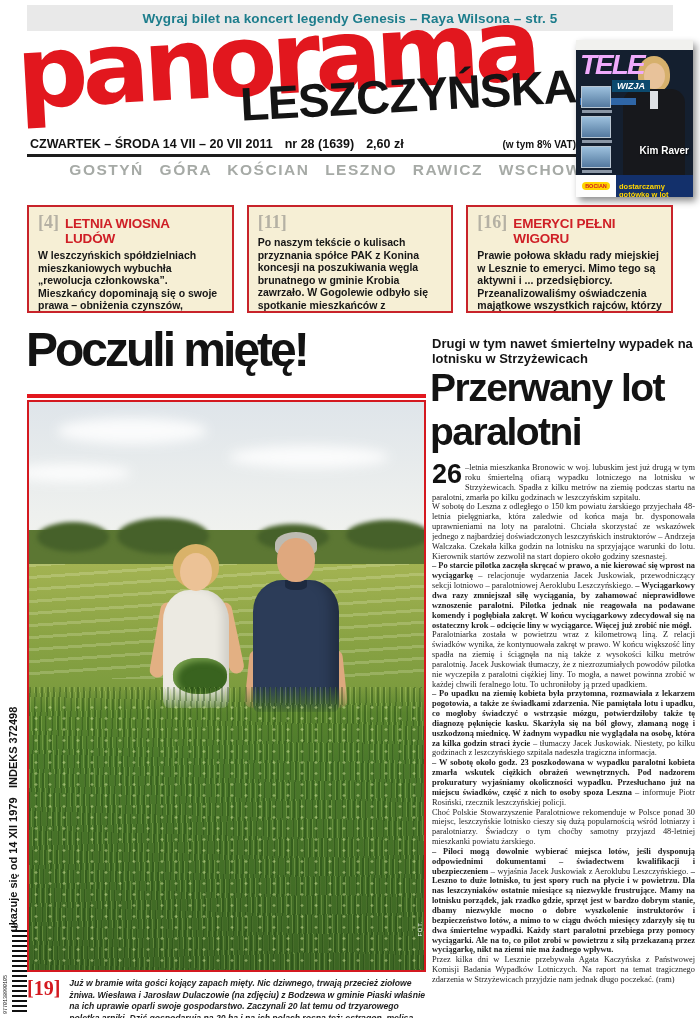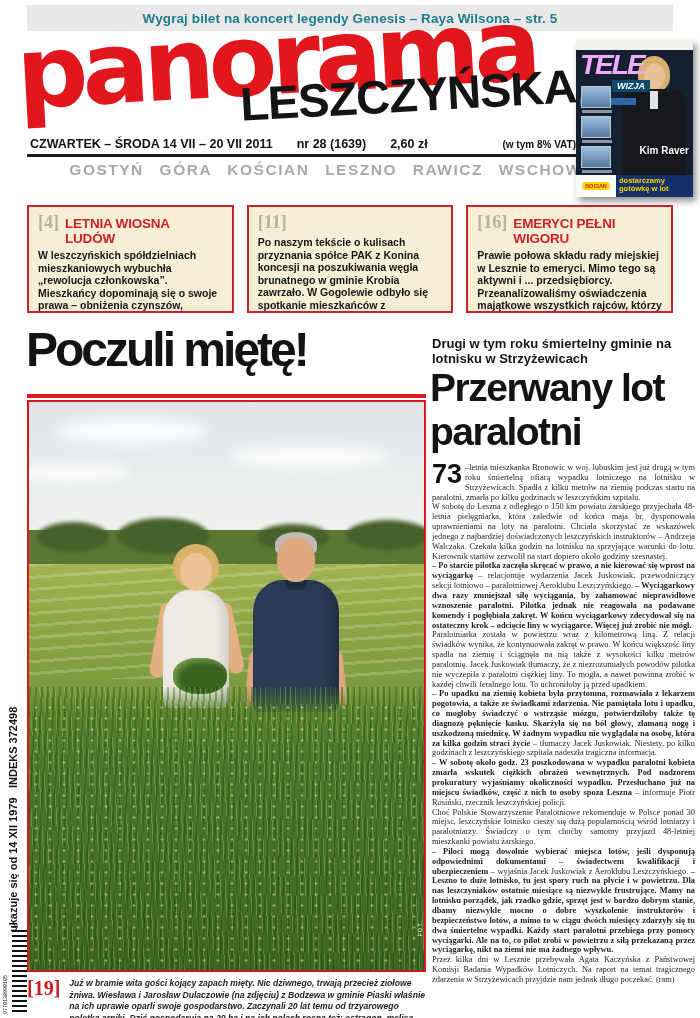--- a/index.html
+++ b/index.html
@@ -9,21 +9,21 @@
   .banner { position:absolute; left:27px; top:5px; width:646px; height:26px; background:#e9e9e9;
             display:flex; align-items:center; justify-content:center;
             color:#1d7d8c; font-weight:bold; font-size:13.5px; letter-spacing:.1px; }
 
   .masthead { position:absolute; left:20px; top:26px; width:558px; transform:rotate(-3.2deg); transform-origin:40px 110px; }
   .logo-title { font-family:"DejaVu Sans",sans-serif; font-weight:bold; color:#e2171e;
                 font-size:100px; letter-spacing:-6px; line-height:.92; }
   .logo-sub { font-weight:bold; color:#141414; font-size:47px; letter-spacing:-1px;
               text-align:right; margin-top:-27px; line-height:1; }
 
-  .dateline { position:absolute; left:30px; top:137px; width:546px; display:flex; align-items:baseline; gap:24px;
+  .dateline { position:absolute; left:30px; top:137px; width:546px; display:flex; align-items:baseline; gap:12px;
               font-weight:bold; font-size:12.5px; }
   .dateline .vat { margin-left:auto; font-size:10px; }
 
   .rule-black { position:absolute; left:27px; top:154px; width:609px; height:3px; background:#1c1c1c; }
 
   .cities { position:absolute; left:27px; top:161px; width:609px; text-align:center; font-weight:bold;
             font-size:15.5px; color:#a6aaa6; letter-spacing:1.5px; word-spacing:10px; }
 
   
   .tv-cover { position:absolute; left:576px; top:40px; width:117px; height:157px; background:#141f2f;
@@ -42,21 +42,21 @@
                   border-radius:50% 50% 42% 42%; }
   .tv-star-face { position:absolute; left:21px; top:7px; width:21px; height:26px; background:#e8c29a; border-radius:50%; }
   .tv-star-body { position:absolute; left:0; top:33px; width:62px; height:92px; background:#17181c;
                   border-radius:14px 14px 0 0; }
   .tv-star-shirt { position:absolute; left:27px; top:35px; width:8px; height:18px; background:#dfe2e6; }
   .tv-star-name { position:absolute; right:4px; top:105px; color:#fff; font-size:10px; font-weight:bold;
                   text-shadow:1px 1px 2px #000; }
   .tv-ad { position:absolute; left:0; bottom:0; width:100%; height:22px; background:#13306b; display:flex; }
   .tv-ad-brandbox { width:40px; background:#fdfdfd; display:flex; align-items:center; justify-content:center; }
   .tv-ad-brand { background:#ffd400; color:#d01a21; font-size:5.5px; font-weight:bold; padding:1px 3px; border-radius:4px; }
-  .tv-ad-text { flex:1; color:#ffd400; font-size:7.5px; font-weight:bold; line-height:8px; padding:2px 3px;border-radius:8px; }
+  .tv-ad-text { flex:1; color:#ffd400; font-size:7.5px; font-weight:bold; line-height:8px; padding:8px 3px;border-radius:8px; }
 
   
   .teasers { position:absolute; left:27px; top:205px; width:646px; display:flex; gap:13px; }
   .teaser { flex:1; height:108px; background:#f6efd5; border:2px solid #c8232a; padding:5px 9px; overflow:hidden; }
   .teaser-head { display:flex; align-items:baseline; gap:6px; }
   .teaser-page { color:#b5b1a4; font-weight:bold; font-size:18px; font-family:"Liberation Serif",serif; }
   .teaser-title { color:#cf1f26; font-weight:bold; font-size:13.5px; letter-spacing:-.2px; }
   .teaser-body { margin-top:3px; font-size:10.5px; font-weight:bold; line-height:12.5px; color:#161616; }
 
   
@@ -249,24 +249,24 @@
   <div class="herb-tex"></div>
   <div class="herb-dots"></div>
   <div class="photo-credit">FOT.</div>
 </div>
 
 <div class="caption">
   <span class="caption-page">[19]</span>
   <span class="caption-text">Już w bramie wita gości kojący zapach mięty. Nic dziwnego, trwają przecież ziołowe żniwa. Wiesława i Jarosław Dulaczowie (na zdjęciu) z Bodzewa w gminie Piaski właśnie na ich uprawie oparli swoje gospodarstwo. Zaczynali 20 lat temu od trzyarowego poletka arniki. Dziś gospodarują na 20 ha i na ich polach rosną też: estragon, melisa, hyzop, tymianek. (rob)</span>
 </div>
 
-<div class="kicker">Drugi w tym roku śmiertelny gminie na lotnisku w Strzyżewicach</div>
+<div class="kicker">Drugi w tym nawet śmiertelny wypadek na lotnisku w Strzyżewicach</div>
 <div class="headline2">Przerwany lot paralotni</div>
 <div class="article">
-    <p><span class="dropcap">73</span><span>–letnia mieszkanka Bronowic w woj. lubuskim jest już drugą w tym roku śmiertelną ofiarą wypadku lotniczego na lotnisku w Strzyżewicach. Spadła z kilku metrów na ziemię podczas startu na paralotni, zmarła po kilku godzinach w leszczyńskim szpitalu.</span></p>
+    <p><span class="dropcap">26</span><span>–letnia mieszkanka Bronowic w woj. lubuskim jest już drugą w tym roku śmiertelną ofiarą wypadku lotniczego na lotnisku w Strzyżewicach. Spadła z kilku metrów na ziemię podczas startu na paralotni, zmarła po kilku godzinach w leszczyńskim szpitalu.</span></p>
     <p><span>W sobotę do Leszna z odległego o 150 km powiatu żarskiego przyjechała 48-letnia pielęgniarka, która zaledwie od końca maja br. dysponowała uprawnieniami na loty na paralotni. Chciała skorzystać ze wskazówek jednego z najbardziej doświadczonych leszczyńskich instruktorów – Andrzeja Walczaka. Czekała kilka godzin na lotnisku na sprzyjające warunki do lotu. Kierownik startów zezwolił na start dopiero około godziny szesnastej.</span></p>
     <p><span class="b">– Po starcie pilotka zaczęła skręcać w prawo, a nie kierować się wprost na wyciągarkę </span><span>– relacjonuje wydarzenia Jacek Juskowiak, przewodniczący sekcji lotniowo – paralotniowej Aeroklubu Leszczyńskiego. </span><span class="b">– Wyciągarkowy dwa razy zmniejszał siłę wyciągania, by zahamować nieprawidłowe wznoszenie paralotni. Pilotka jednak nie reagowała na podawane komendy i pogłębiała zakręt. W końcu wyciągarkowy zdecydował się na ostateczny krok – odcięcie liny w wyciągarce. Więcej już zrobić nie mógł.</span></p>
     <p><span>Paralotniarka została w powietrzu wraz z kilometrową liną. Z relacji świadków wynika, że kontynuowała zakręt w prawo. W końcu większość liny spadła na ziemię i ściągnęła na nią także z wysokości kilku metrów paralotnię. Jacek Juskowiak tłumaczy, że z niezrozumiałych powodów pilotka nie wyczepiła z paralotni ciężkiej liny. To mogła, a nawet powinna zrobić w każdej chwili feralnego lotu. To uchroniłoby ją przed upadkiem.</span></p>
     <p><span class="b">– Po upadku na ziemię kobieta była przytomna, rozmawiała z lekarzem pogotowia, a także ze świadkami zdarzenia. Nie pamiętała lotu i upadku, co mogłoby świadczyć o wstrząsie mózgu, potwierdziłoby także tę diagnozę pęknięcie kasku. Skarżyła się na ból głowy, złamaną nogę i uszkodzoną miednicę. W żadnym wypadku nie wyglądała na osobę, która za kilka godzin straci życie </span><span>– tłumaczy Jacek Juskowiak. Niestety, po kilku godzinach z leszczyńskiego szpitala nadeszła tragiczna informacja.</span></p>
     <p><span class="b">– W sobotę około godz. 23 poszkodowana w wypadku paralotni kobieta zmarła wskutek ciężkich obrażeń wewnętrznych. Pod nadzorem prokuratury wyjaśniamy okoliczności wypadku. Przesłuchano już na miejscu świadków, część z nich to osoby spoza Leszna </span><span>– informuje Piotr Rosiński, rzecznik leszczyńskiej policji.</span></p>
     <p><span>Choć Polskie Stowarzyszenie Paralotniowe rekomenduje w Polsce ponad 30 miejsc, leszczyńskie lotnisko cieszy się dużą popularnością wśród lotniarzy i paralotniarzy. Świadczy o tym choćby samotny przyjazd 48-letniej mieszkanki powiatu żarskiego.</span></p>
     <p><span class="b">– Piloci mogą dowolnie wybierać miejsca lotów, jeśli dysponują odpowiednimi dokumentami – świadectwem kwalifikacji i ubezpieczeniem </span><span>– wyjaśnia Jacek Juskowiak z Aeroklubu Leszczyńskiego. </span><span class="b">– Leszno to duże lotnisko, tu jest spory ruch na płycie i w powietrzu. Dla nas leszczyniaków ostatnie miesiące są niezwykle frustrujące. Mamy na lotnisku porządek, jak rzadko gdzie, sprzęt jest w bardzo dobrym stanie, dbamy niezwykle mocno o dobre wyszkolenie instruktorów i bezpieczeństwo lotów, a mimo to w ciągu dwóch miesięcy zdarzyły się tu dwa śmiertelne wypadki. Każdy start paralotni przebiega przy pomocy wyciągarki. Ale na to, co pilot zrobi w powietrzu z siłą przekazaną przez wyciągarkę, nikt na ziemi nie ma żadnego wpływu.</span></p>
     <p><span>Przez kilka dni w Lesznie przebywała Agata Kaczyńska z Państwowej Komisji Badania Wypadków Lotniczych. Na raport na temat tragicznego zdarzenia w Strzyżewicach przyjdzie nam jednak długo poczekać. (ram)</span></p>
   </div>
 

